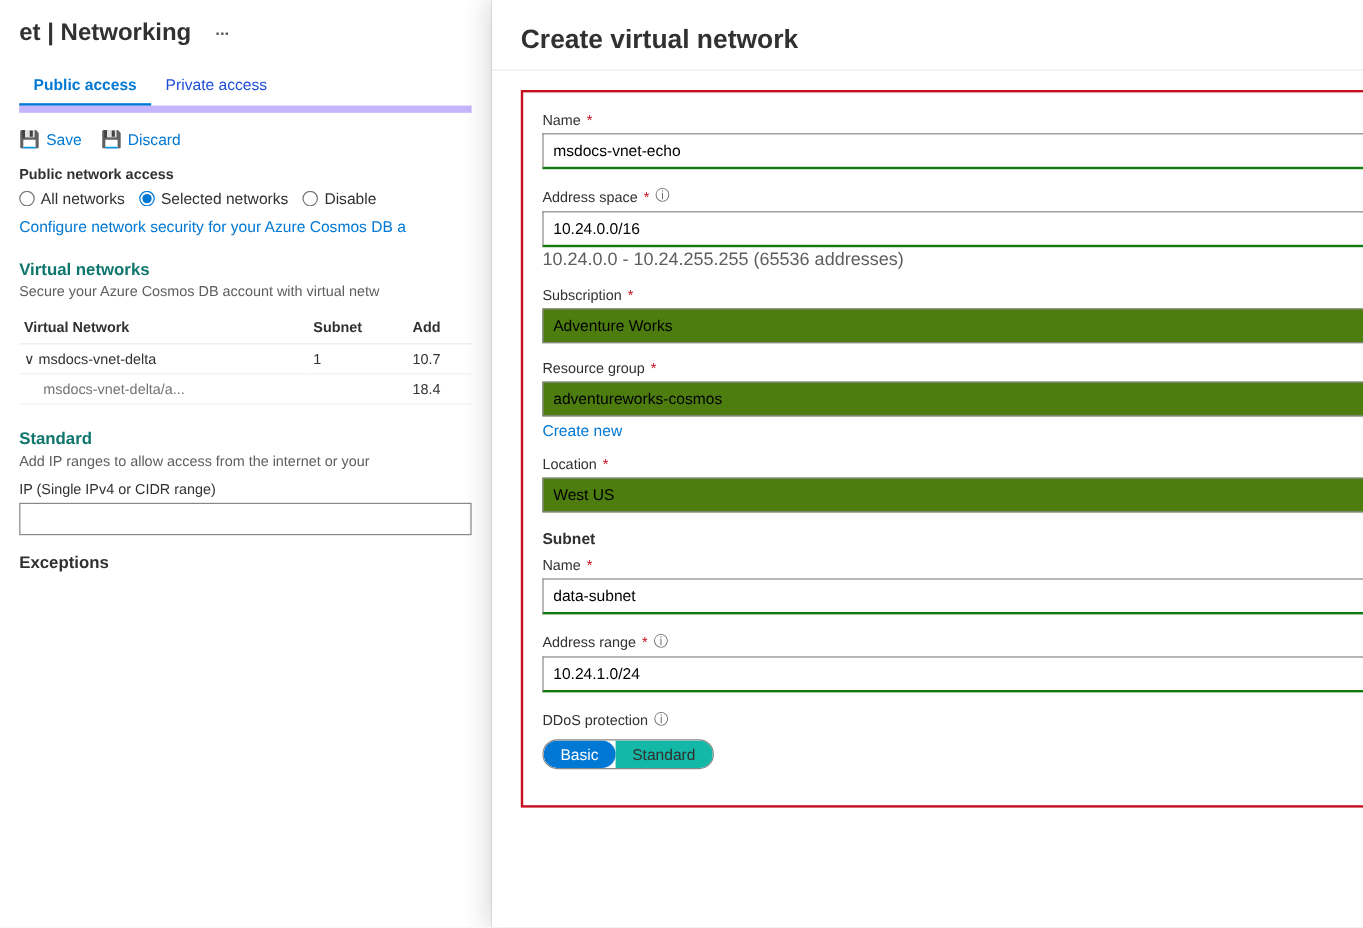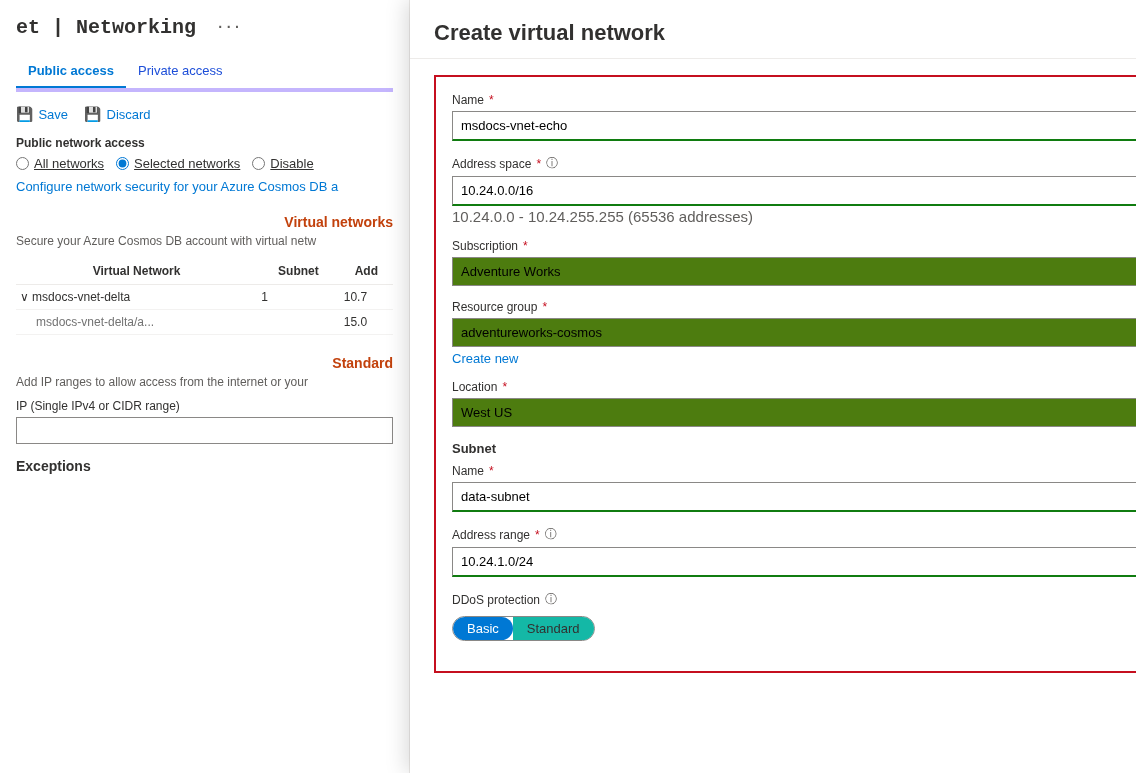--- a/index.html
+++ b/index.html
@@ -26,33 +26,32 @@
     }
 
     .page-title {
       font-size: 20px;
       font-weight: 600;
       color: #323130;
       margin-bottom: 16px;
       display: flex;
       align-items: flex-start;
       gap: 20px;
-      font-family: Liberation Mono, monospace;
     }
 
     .page-title .ellipsis {
       font-size: 14px;
       color: #605e5c;
       cursor: pointer;
     }
 
     .tabs-row {
       display: flex;
       gap: 0;
-      border-bottom: 4px solid #c4b5fd;
+      border-bottom: 6px solid #c4b5fd;
       margin-bottom: 14px;
     }
 
     .tab {
       padding: 8px 12px;
       font-size: 13px;
       cursor: pointer;
       border-bottom: 2px solid transparent;
       color: #1d4ed8;
       white-space: nowrap;
@@ -92,21 +91,20 @@
       color: #323130;
       font-weight: 600;
       margin-bottom: 6px;
     }
 
     .radio-group {
       display: flex;
       align-items: flex-start;
       gap: 12px;
       margin-bottom: 8px;
-      text-decoration: underline;
     }
 
     .radio-option {
       display: flex;
       align-items: center;
       gap: 5px;
       font-size: 13px;
       cursor: pointer;
     }
 
@@ -116,39 +114,38 @@
 
     .link-text {
       color: #0078d4;
       cursor: pointer;
       font-size: 13px;
     }
 
     .section-title {
       font-size: 14px;
       font-weight: 600;
-      color: #c2410c;
+      color: #0f766e;
       margin: 20px 0 4px 0;
-      text-align: right;
     }
 
     .section-desc {
       font-size: 12px;
       color: #605e5c;
       margin-bottom: 10px;
     }
 
     .vnet-table {
       width: 100%;
       border-collapse: collapse;
       font-size: 12px;
     }
 
     .vnet-table th {
-      text-align: center;
+      text-align: left;
       font-weight: 600;
       padding: 6px 4px;
       border-bottom: 1px solid #edebe9;
       color: #323130;
     }
 
     .vnet-table td {
       padding: 5px 4px;
       border-bottom: 1px solid #f3f2f1;
       color: #323130;
@@ -451,21 +448,21 @@
     </thead>
     <tbody>
       <tr>
         <td>∨ msdocs-vnet-delta</td>
         <td>1</td>
         <td>10.7</td>
       </tr>
       <tr>
         <td class="indent">msdocs-vnet-delta/a...</td>
         <td></td>
-        <td>15.0</td>
+        <td>18.4</td>
       </tr>
     </tbody>
   </table>
 
   <div class="firewall-section">
     <div class="section-title">Standard</div>
     <div class="section-desc">Add IP ranges to allow access from the internet or your</div>
     <div class="ip-label">IP (Single IPv4 or CIDR range)</div>
     <input class="ip-input" type="text" style="">
   </div>

